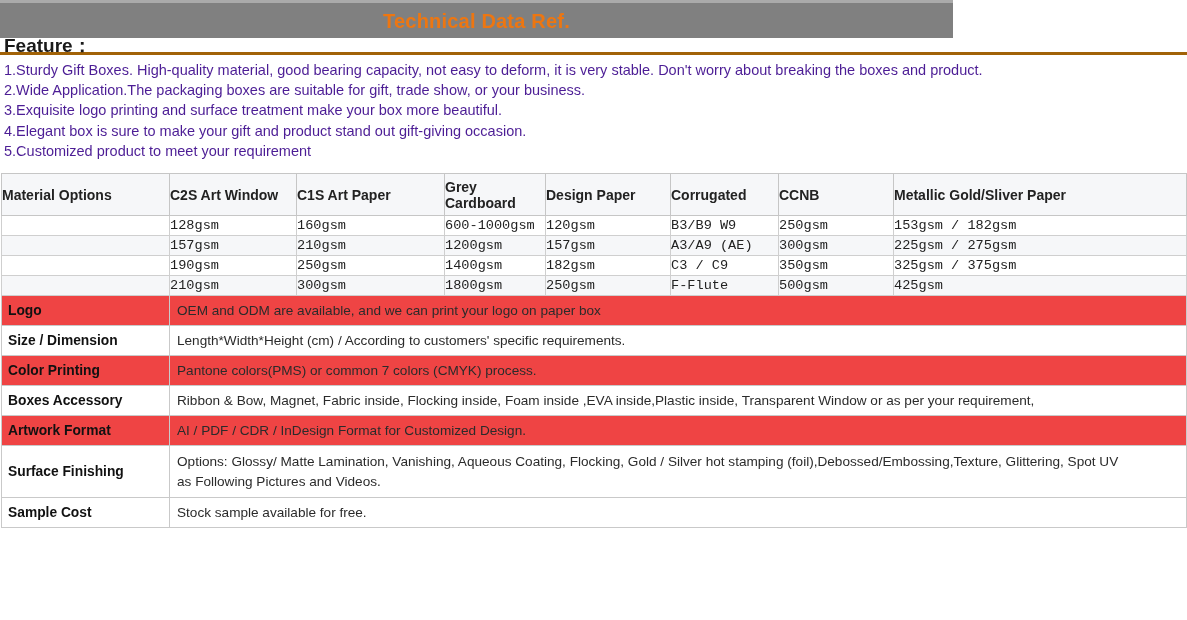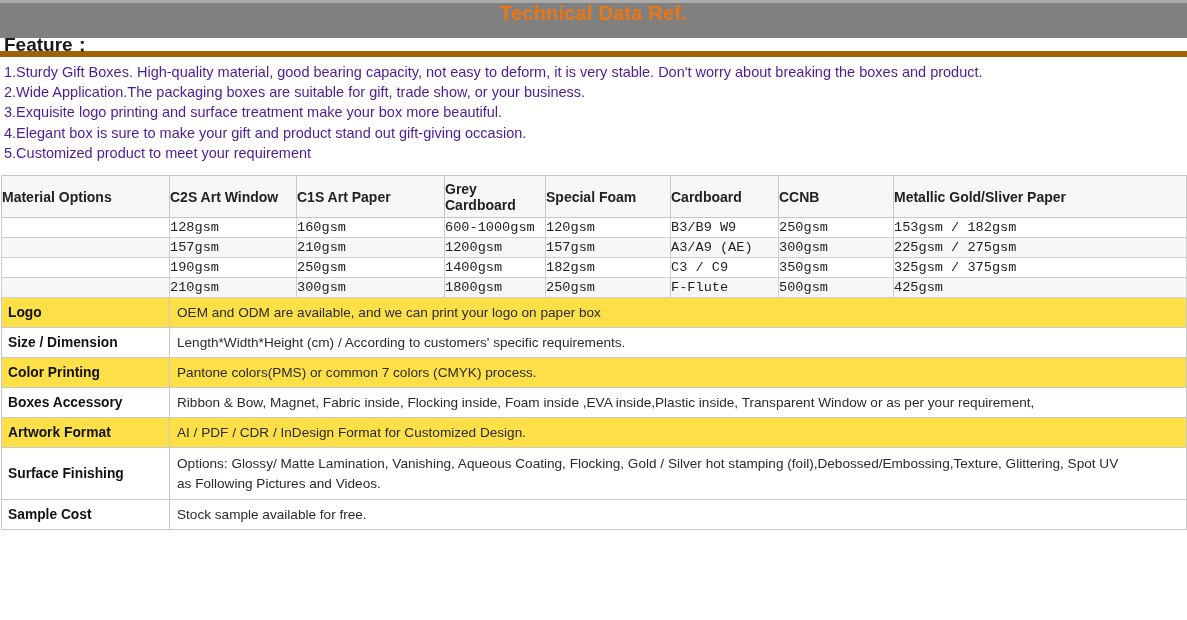--- a/index.html
+++ b/index.html
@@ -17,43 +17,44 @@
 
   .page {
     width: 1187px;
     height: 620px;
     position: relative;
     box-sizing: border-box;
   }
 
   
   .title-bar {
-    width: 1187px;
+    width: 953px;
     height: 38px;
     background: #808080;
     border-top: 3px solid #aaaaaa;
     box-sizing: border-box;
     display: flex;
+    align-items: center;
     justify-content: center;
   }
   .title-text {
     color: #ED7611;
     font-size: 20px;
     font-weight: bold;
     letter-spacing: 0.2px;
     line-height: 1;
   }
 
   
   .feature-heading {
     padding: 7px 4px 6px 4px;
     font-size: 19px;
     font-weight: bold;
     color: #1a1a1a;
-    border-bottom: 6px solid #a16207;
+    border-bottom: 3px solid #a16207;
     box-sizing: border-box;
     height: 17px;
     display: flex;
     align-items: center;
   }
 
   
   .feature-list {
     padding: 5px 4px 8px 4px;
     box-sizing: border-box;
@@ -115,21 +116,21 @@
     color: #111111;
     padding-left: 6px;
   }
   .attr-row .attr-value {
     background: #ffffff;
     color: #2b2b2b;
     padding-left: 7px;
   }
   .attr-row.alt .attr-label,
   .attr-row.alt .attr-value {
-    background: #fde047;
+    background: #ef4444;
     margin-top: 17px;
   }
   .attr-row.accent .attr-label {
     border-left: 2px solid #d79a3c;
   }
   .attr-row.tall td {
     height: 52px;
   }
   .attr-value .line {
     display: block;
@@ -174,22 +175,22 @@
         <col class="c-corr">
         <col class="c-ccnb">
         <col class="c-met">
     </colgroup>
     <tbody>
       <tr class="grade-head">
         <td>Material Options</td>
         <td>C2S Art Window</td>
         <td>C1S Art Paper</td>
         <td>Grey Cardboard</td>
-        <td>Special Foam</td>
-        <td>Cardboard</td>
+        <td>Design Paper</td>
+        <td>Corrugated</td>
         <td>CCNB</td>
         <td>Metallic Gold/Sliver Paper</td>
       </tr>
 
       <tr class="grade-row">
         <td></td>
         <td>128gsm</td>
         <td>160gsm</td>
         <td>600-1000gsm</td>
         <td>120gsm</td>

